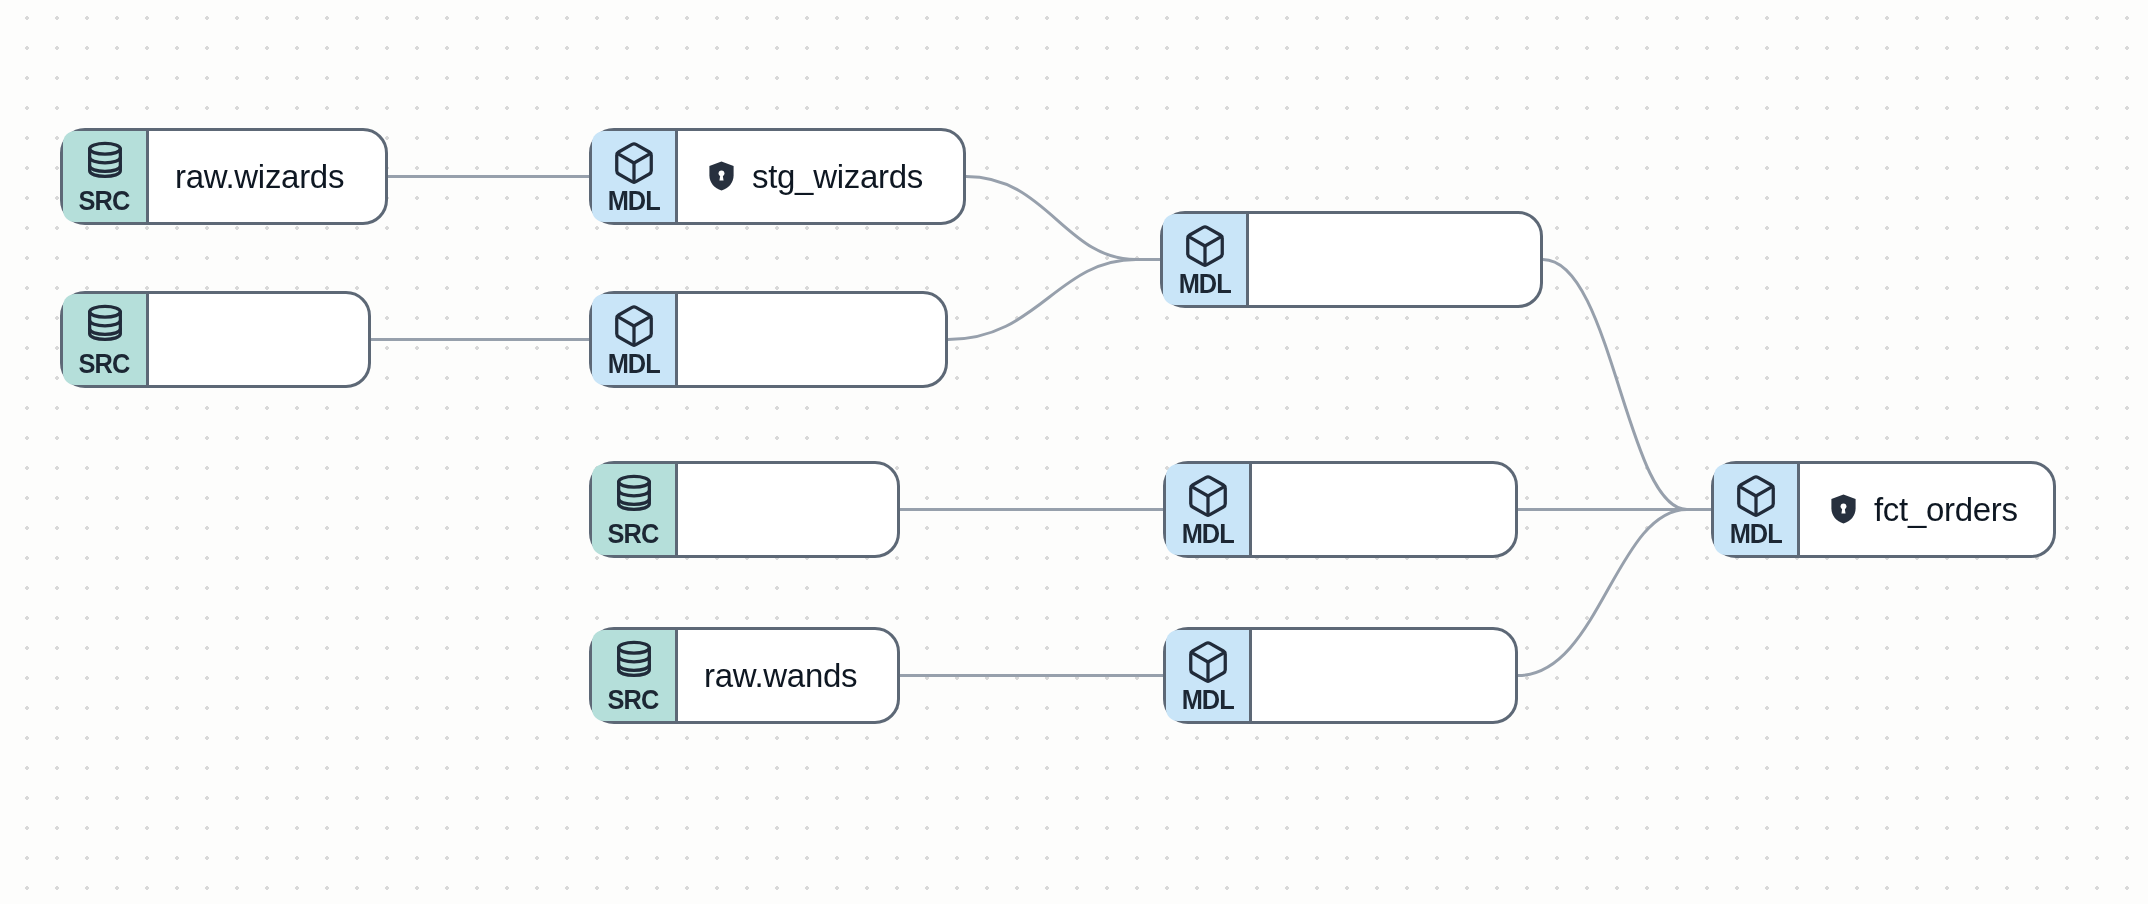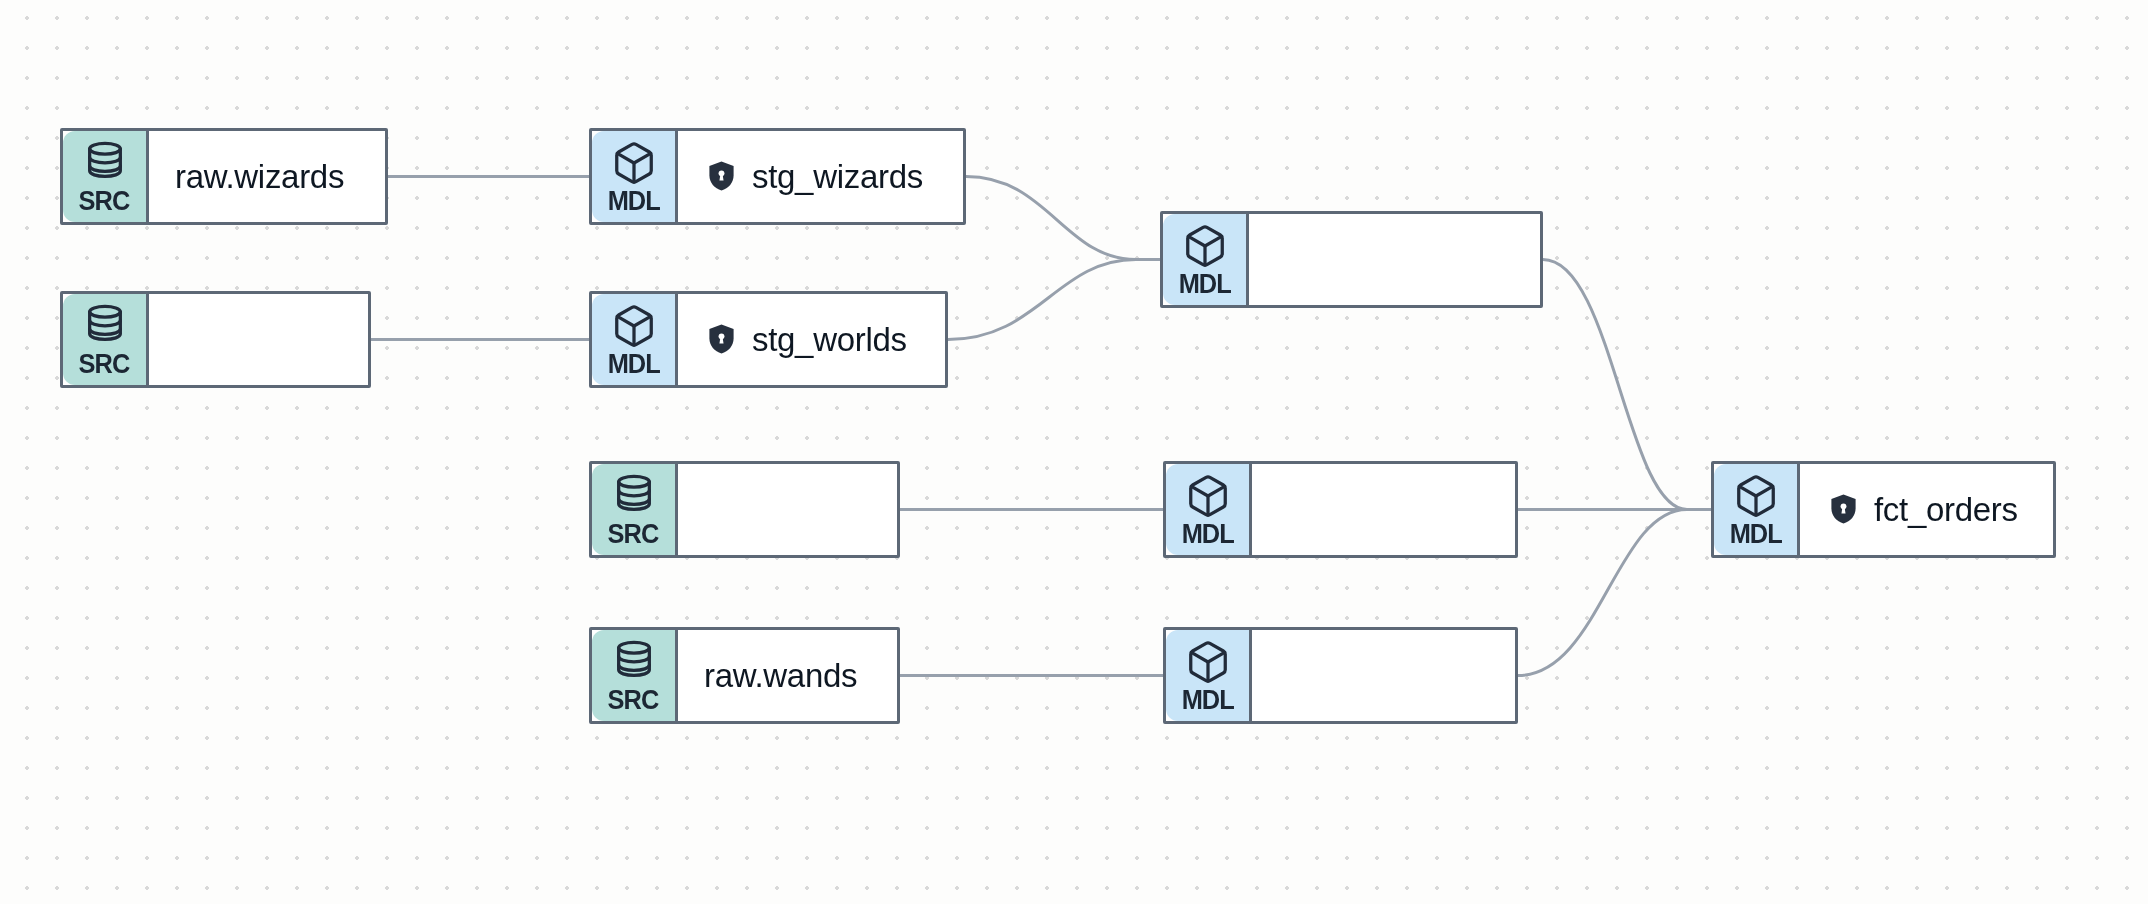--- a/index.html
+++ b/index.html
@@ -25,21 +25,21 @@
     fill: none;
     stroke-width: 3px;
     stroke-linecap: round;
   }
   .node {
     position: absolute;
     display: flex;
     align-items: stretch;
     background: #ffffff;
     border: 3px solid #5d6876;
-    border-radius: 2px;
+    border-radius: 25px;
     box-sizing: border-box;
     cursor: pointer;
   }
   .badge {
     width: 86px;
     flex: 0 0 86px;
     display: flex;
     flex-direction: column;
     align-items: center;
     justify-content: center;
@@ -151,87 +151,77 @@
     <div class="badge" style="background: rgb(201, 229, 248);">
       <span class="badge-icon">
             <svg viewBox="0 0 24 24" width="46" height="46" fill="none" stroke="#212b3a" stroke-width="1.7" stroke-linecap="round" stroke-linejoin="round">
               <path d="M21 8a2 2 0 0 0-1-1.73l-7-4a2 2 0 0 0-2 0l-7 4A2 2 0 0 0 3 8v8a2 2 0 0 0 1 1.73l7 4a2 2 0 0 0 2 0l7-4A2 2 0 0 0 21 16Z"></path>
               <path d="m3.3 7 8.7 5 8.7-5"></path>
               <path d="M12 22V12"></path>
             </svg>
           </span>
       <span class="badge-label">MDL</span>
     </div>
+  </div>
+      <div class="node" style="left: 1160px; top: 211px; width: 383px; height: 97px;">
+    <div class="badge" style="background: rgb(201, 229, 248);">
+      <span class="badge-icon">
+            <svg viewBox="0 0 24 24" width="46" height="46" fill="none" stroke="#212b3a" stroke-width="1.7" stroke-linecap="round" stroke-linejoin="round">
+              <path d="M21 8a2 2 0 0 0-1-1.73l-7-4a2 2 0 0 0-2 0l-7 4A2 2 0 0 0 3 8v8a2 2 0 0 0 1 1.73l7 4a2 2 0 0 0 2 0l7-4A2 2 0 0 0 21 16Z"></path>
+              <path d="m3.3 7 8.7 5 8.7-5"></path>
+              <path d="M12 22V12"></path>
+            </svg>
+          </span>
+      <span class="badge-label">MDL</span>
+    </div>
+  </div>
+      <div class="node" style="left: 589px; top: 461px; width: 311px; height: 97px;">
+    <div class="badge" style="background: rgb(181, 223, 218);">
+      <span class="badge-icon">
+            <svg viewBox="0 0 24 24" width="46" height="46" fill="none" stroke="#212b3a" stroke-width="1.7" stroke-linecap="round" stroke-linejoin="round">
+              <ellipse cx="12" cy="4.6" rx="8" ry="2.8"></ellipse>
+              <path d="M4 4.6v11.6c0 1.55 3.58 2.8 8 2.8s8-1.25 8-2.8V4.6"></path>
+              <path d="M4 9.1c0 1.55 3.58 2.8 8 2.8s8-1.25 8-2.8"></path>
+              <path d="M4 13.6c0 1.55 3.58 2.8 8 2.8s8-1.25 8-2.8"></path>
+            </svg>
+          </span>
+      <span class="badge-label">SRC</span>
+    </div>
+  </div>
+      <div class="node" style="left: 1163px; top: 461px; width: 355px; height: 97px;">
+    <div class="badge" style="background: rgb(201, 229, 248);">
+      <span class="badge-icon">
+            <svg viewBox="0 0 24 24" width="46" height="46" fill="none" stroke="#212b3a" stroke-width="1.7" stroke-linecap="round" stroke-linejoin="round">
+              <path d="M21 8a2 2 0 0 0-1-1.73l-7-4a2 2 0 0 0-2 0l-7 4A2 2 0 0 0 3 8v8a2 2 0 0 0 1 1.73l7 4a2 2 0 0 0 2 0l7-4A2 2 0 0 0 21 16Z"></path>
+              <path d="m3.3 7 8.7 5 8.7-5"></path>
+              <path d="M12 22V12"></path>
+            </svg>
+          </span>
+      <span class="badge-label">MDL</span>
+    </div>
+  </div>
+      <div class="node" style="left: 1711px; top: 461px; width: 345px; height: 97px;">
+    <div class="badge" style="background: rgb(201, 229, 248);">
+      <span class="badge-icon">
+            <svg viewBox="0 0 24 24" width="46" height="46" fill="none" stroke="#212b3a" stroke-width="1.7" stroke-linecap="round" stroke-linejoin="round">
+              <path d="M21 8a2 2 0 0 0-1-1.73l-7-4a2 2 0 0 0-2 0l-7 4A2 2 0 0 0 3 8v8a2 2 0 0 0 1 1.73l7 4a2 2 0 0 0 2 0l7-4A2 2 0 0 0 21 16Z"></path>
+              <path d="m3.3 7 8.7 5 8.7-5"></path>
+              <path d="M12 22V12"></path>
+            </svg>
+          </span>
+      <span class="badge-label">MDL</span>
+    </div>
     <div class="node-body">
       <span class="shield">
             <svg viewBox="0 0 24 24" width="35" height="35">
               <path fill="#27303e" d="M12 1.7l8.3 3.1v6.3c0 5.3-3.5 8.9-8.3 10.5C7.2 20 3.7 16.4 3.7 11.1V4.8z"></path>
               <circle cx="12" cy="9.8" r="2" fill="#ffffff"></circle>
               <path d="M11.15 11.2h1.7l.55 3.6h-2.8z" fill="#ffffff"></path>
             </svg>
           </span>
-      <span class="node-label">stg_worlds</span>
-    </div>
-  </div>
-      <div class="node" style="left: 1160px; top: 211px; width: 383px; height: 97px;">
-    <div class="badge" style="background: rgb(201, 229, 248);">
-      <span class="badge-icon">
-            <svg viewBox="0 0 24 24" width="46" height="46" fill="none" stroke="#212b3a" stroke-width="1.7" stroke-linecap="round" stroke-linejoin="round">
-              <path d="M21 8a2 2 0 0 0-1-1.73l-7-4a2 2 0 0 0-2 0l-7 4A2 2 0 0 0 3 8v8a2 2 0 0 0 1 1.73l7 4a2 2 0 0 0 2 0l7-4A2 2 0 0 0 21 16Z"></path>
-              <path d="m3.3 7 8.7 5 8.7-5"></path>
-              <path d="M12 22V12"></path>
-            </svg>
-          </span>
-      <span class="badge-label">MDL</span>
-    </div>
-  </div>
-      <div class="node" style="left: 589px; top: 461px; width: 311px; height: 97px;">
-    <div class="badge" style="background: rgb(181, 223, 218);">
-      <span class="badge-icon">
-            <svg viewBox="0 0 24 24" width="46" height="46" fill="none" stroke="#212b3a" stroke-width="1.7" stroke-linecap="round" stroke-linejoin="round">
-              <ellipse cx="12" cy="4.6" rx="8" ry="2.8"></ellipse>
-              <path d="M4 4.6v11.6c0 1.55 3.58 2.8 8 2.8s8-1.25 8-2.8V4.6"></path>
-              <path d="M4 9.1c0 1.55 3.58 2.8 8 2.8s8-1.25 8-2.8"></path>
-              <path d="M4 13.6c0 1.55 3.58 2.8 8 2.8s8-1.25 8-2.8"></path>
-            </svg>
-          </span>
-      <span class="badge-label">SRC</span>
-    </div>
-  </div>
-      <div class="node" style="left: 1163px; top: 461px; width: 355px; height: 97px;">
-    <div class="badge" style="background: rgb(201, 229, 248);">
-      <span class="badge-icon">
-            <svg viewBox="0 0 24 24" width="46" height="46" fill="none" stroke="#212b3a" stroke-width="1.7" stroke-linecap="round" stroke-linejoin="round">
-              <path d="M21 8a2 2 0 0 0-1-1.73l-7-4a2 2 0 0 0-2 0l-7 4A2 2 0 0 0 3 8v8a2 2 0 0 0 1 1.73l7 4a2 2 0 0 0 2 0l7-4A2 2 0 0 0 21 16Z"></path>
-              <path d="m3.3 7 8.7 5 8.7-5"></path>
-              <path d="M12 22V12"></path>
-            </svg>
-          </span>
-      <span class="badge-label">MDL</span>
-    </div>
-  </div>
-      <div class="node" style="left: 1711px; top: 461px; width: 345px; height: 97px;">
-    <div class="badge" style="background: rgb(201, 229, 248);">
-      <span class="badge-icon">
-            <svg viewBox="0 0 24 24" width="46" height="46" fill="none" stroke="#212b3a" stroke-width="1.7" stroke-linecap="round" stroke-linejoin="round">
-              <path d="M21 8a2 2 0 0 0-1-1.73l-7-4a2 2 0 0 0-2 0l-7 4A2 2 0 0 0 3 8v8a2 2 0 0 0 1 1.73l7 4a2 2 0 0 0 2 0l7-4A2 2 0 0 0 21 16Z"></path>
-              <path d="m3.3 7 8.7 5 8.7-5"></path>
-              <path d="M12 22V12"></path>
-            </svg>
-          </span>
-      <span class="badge-label">MDL</span>
-    </div>
-    <div class="node-body">
-      <span class="shield">
-            <svg viewBox="0 0 24 24" width="35" height="35">
-              <path fill="#27303e" d="M12 1.7l8.3 3.1v6.3c0 5.3-3.5 8.9-8.3 10.5C7.2 20 3.7 16.4 3.7 11.1V4.8z"></path>
-              <circle cx="12" cy="9.8" r="2" fill="#ffffff"></circle>
-              <path d="M11.15 11.2h1.7l.55 3.6h-2.8z" fill="#ffffff"></path>
-            </svg>
-          </span>
       <span class="node-label">fct_orders</span>
     </div>
   </div>
       <div class="node" style="left: 589px; top: 627px; width: 311px; height: 97px;">
     <div class="badge" style="background: rgb(181, 223, 218);">
       <span class="badge-icon">
             <svg viewBox="0 0 24 24" width="46" height="46" fill="none" stroke="#212b3a" stroke-width="1.7" stroke-linecap="round" stroke-linejoin="round">
               <ellipse cx="12" cy="4.6" rx="8" ry="2.8"></ellipse>
               <path d="M4 4.6v11.6c0 1.55 3.58 2.8 8 2.8s8-1.25 8-2.8V4.6"></path>
               <path d="M4 9.1c0 1.55 3.58 2.8 8 2.8s8-1.25 8-2.8"></path>

